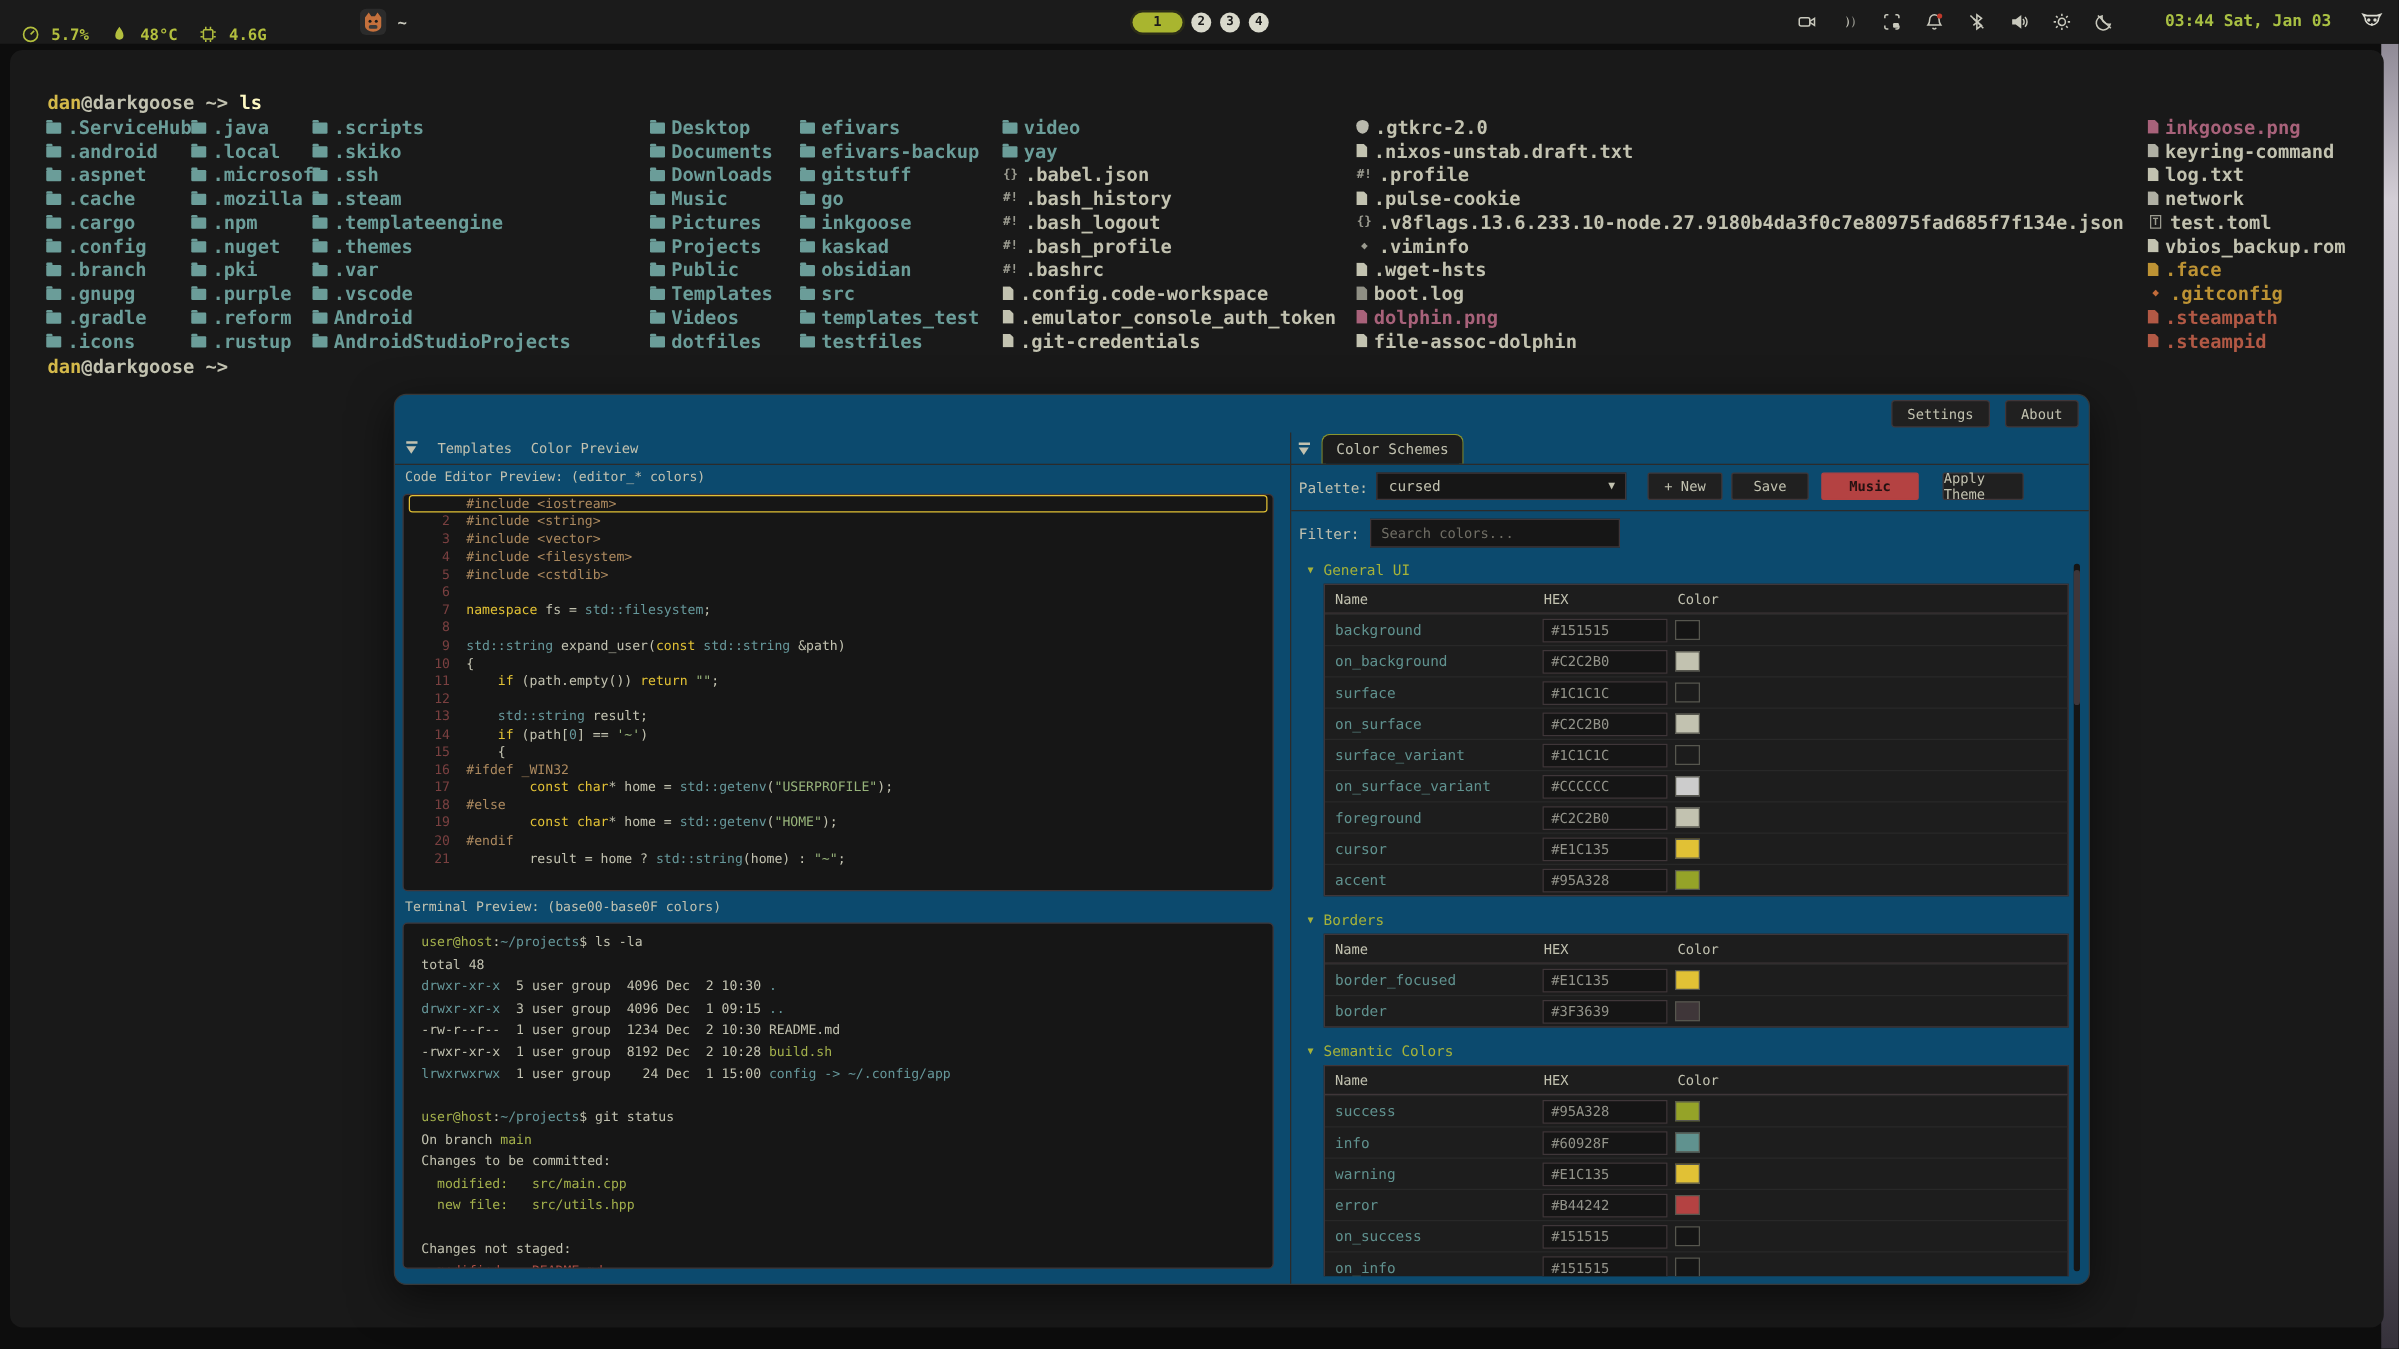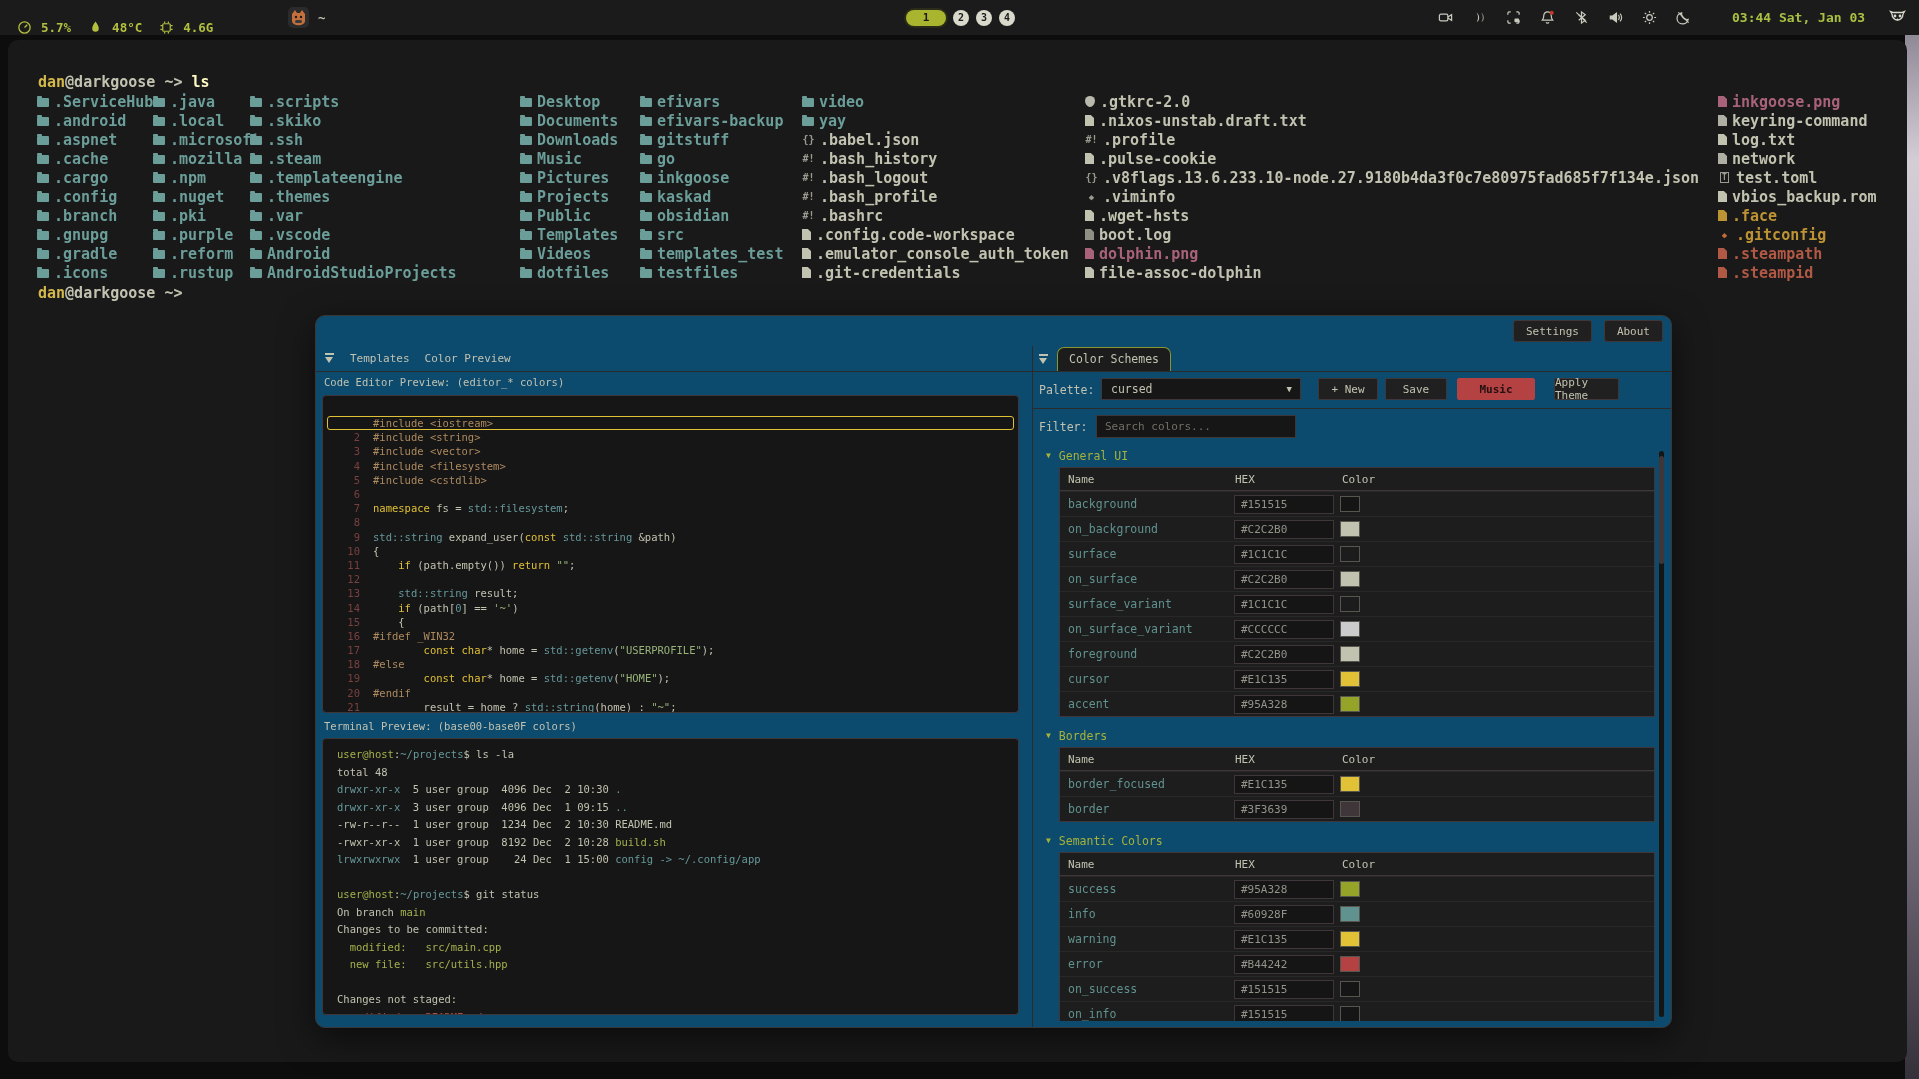--- a/index.html
+++ b/index.html
@@ -61,21 +61,21 @@
   .tabs-left{position:absolute;left:8px;top:0;height:25px;display:flex;align-items:center;gap:15px}
   .tab{color:#C2C2B0;font-size:11px}
   .collapse{width:11px;height:11px;position:relative;flex:none}
   .collapse::before{content:"";position:absolute;top:0;left:1px;right:1px;height:2px;background:#C2C2B0}
   .collapse::after{content:"";position:absolute;top:4px;left:1px;width:0;height:0;
       border-left:4.5px solid transparent;border-right:4.5px solid transparent;border-top:6px solid #C2C2B0}
   .divider{position:absolute;left:716px;top:30px;bottom:0;width:1px;background:#2B2B2B}
   
   .pane-label{position:absolute;left:8px;font-size:10.5px;color:#C2C2B0}
   .edbox{position:absolute;left:6px;top:79px;width:697px;height:318px;background:#161616;
-         border:1px solid #3F3639;border-radius:4px;overflow:hidden;padding-top:20px;box-sizing:border-box}
+         border:1px solid #3F3639;border-radius:4px;overflow:hidden;padding-top:0;box-sizing:border-box}
   .ed-line{position:relative;height:14.2px;display:flex;align-items:center;font-size:10.5px;white-space:pre}
   .ed-num{display:inline-block;width:37px;text-align:right;color:#7A4040;flex:none}
   .ed-code{margin-left:13px;white-space:pre}
   .ed-line.cursor::after{content:"";position:absolute;left:4px;right:4px;top:0;bottom:0;
       border:1px solid #E1C135;border-radius:3px}
   .tmbox{position:absolute;left:6px;top:422px;width:697px;height:277px;background:#161616;
          border:1px solid #3F3639;border-radius:4px;overflow:hidden;padding:7px 0 0 14px;box-sizing:border-box}
   .tm-line{height:17.5px;line-height:17.5px;font-size:10.5px;white-space:pre}
   .c-kw{color:#E1C135}.c-ty{color:#66989B}.c-str{color:#97B37A}.c-pre{color:#AD8A5F}
   .c-num{color:#66989B}.c-grn{color:#A4B14C}.c-redln{color:#B44F45}

